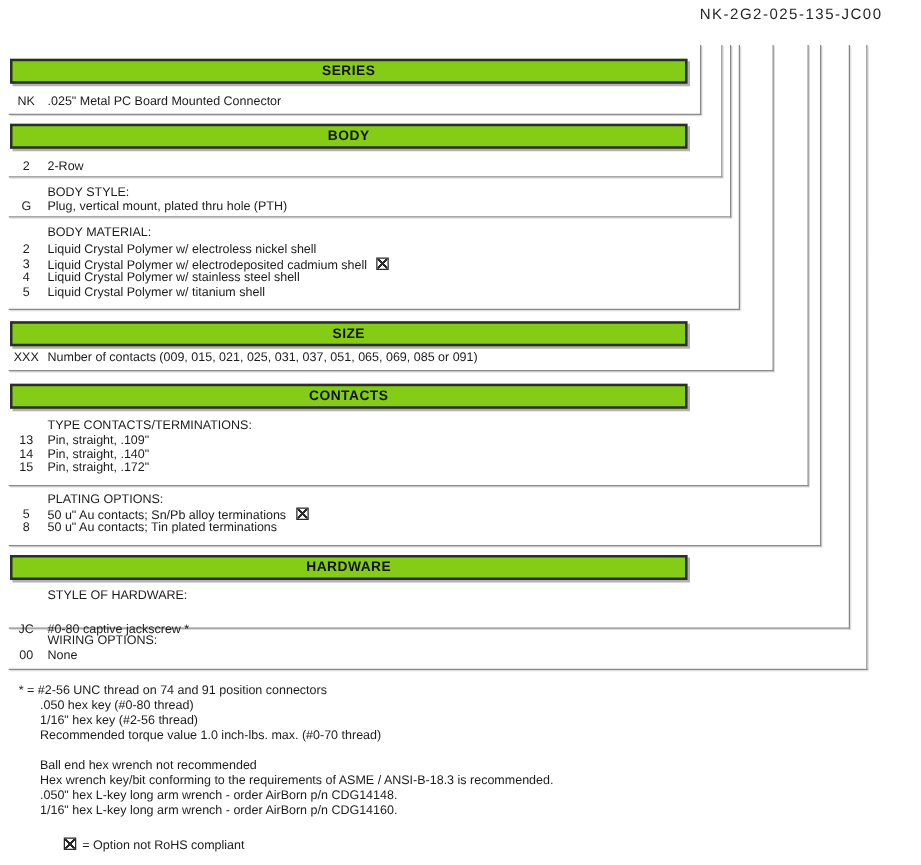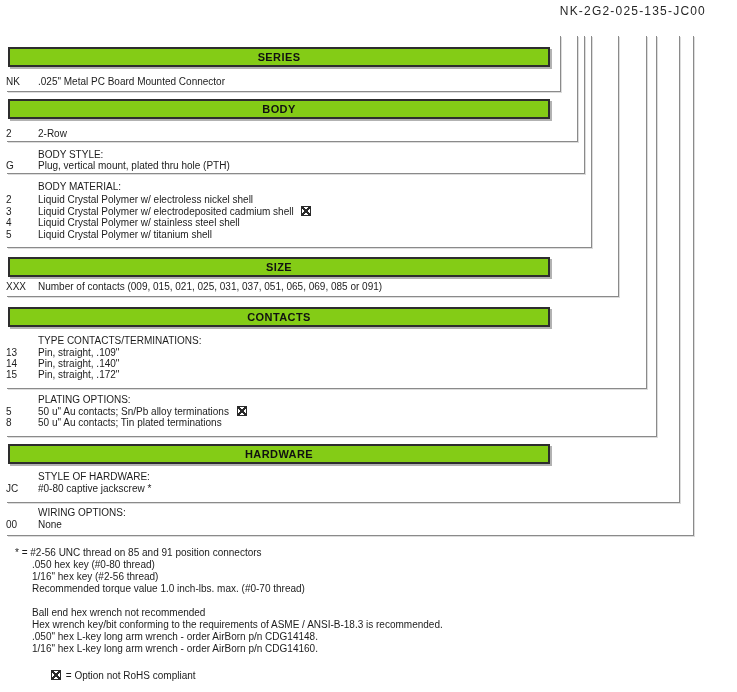--- a/index.html
+++ b/index.html
@@ -18,21 +18,21 @@
     border-right:1px solid #8a8a8a; border-bottom:1px solid #8a8a8a;
     box-shadow:1px 1px 0 #dcdcdc; pointer-events:none;
   }
   .hdrbox {
     position:absolute; left:8px; width:542px; height:20px; box-sizing:border-box;
     border:2px solid #2d2d2d; background:#84cc16; box-shadow:2px 2px 0 #b2b2b2;
     display:flex; align-items:center; justify-content:center;
   }
   .hdrbox span { font-weight:bold; font-size:11px; letter-spacing:0.4px; color:#111; }
   .row { position:absolute; left:0; right:0; font-size:10px; line-height:11px; white-space:nowrap; }
-  .code { position:absolute; left:6px; width:30px; }
+  .code { position:absolute; left:6px; width:30px; text-align:center; }
   .desc { display:inline-block; margin-left:38px; }
   .subhead { position:absolute; left:38px; font-size:10px; line-height:11px; white-space:nowrap; }
   .fn   { position:absolute; left:32px; font-size:10px; line-height:11px; white-space:nowrap; }
   .fn-star { left:15px; }
   .rohsline { position:absolute; left:7px; font-size:10px; line-height:11px; white-space:nowrap;padding-left:44px; }
   .xbox {
     display:inline-block; width:8px; height:8px; box-sizing:content-box;
     border:1px solid #2a2a2a; margin-left:5px; vertical-align:-1px;
     background:
       linear-gradient(to top right,   transparent 43%, #2a2a2a 43% 57%, transparent 57%),
@@ -128,31 +128,31 @@
   </div>
   <div class="row" style="top:417px">
     <span class="code">8</span>
     <span class="desc">50 u" Au contacts; Tin plated terminations</span>
   </div>
 
   <div class="hdrbox" style="top:444px">
     <span>HARDWARE</span>
   </div>
   <div class="subhead" style="top:471px">STYLE OF HARDWARE:</div>
-  <div class="row" style="top:483px">
+  <div class="row" style="top:498px">
     <span class="code">JC</span>
     <span class="desc">#0-80 captive jackscrew *</span>
   </div>
   <div class="subhead" style="top:507px">WIRING OPTIONS:</div>
   <div class="row" style="top:519px">
     <span class="code">00</span>
     <span class="desc">None</span>
   </div>
 
-  <div class="fn fn-star" style="top:547px">* = #2-56 UNC thread on 85 and 91 position connectors</div>
+  <div class="fn fn-star" style="top:547px">* = #2-56 UNC thread on 74 and 91 position connectors</div>
   <div class="fn" style="top:559px">.050 hex key (#0-80 thread)</div>
   <div class="fn" style="top:571px">1/16" hex key (#2-56 thread)</div>
   <div class="fn" style="top:583px">Recommended torque value 1.0 inch-lbs. max. (#0-70 thread)</div>
   <div class="fn" style="top:607px">Ball end hex wrench not recommended</div>
   <div class="fn" style="top:619px">Hex wrench key/bit conforming to the requirements of ASME / ANSI-B-18.3 is recommended.</div>
   <div class="fn" style="top:631px">.050" hex L-key long arm wrench - order AirBorn p/n CDG14148.</div>
   <div class="fn" style="top:643px">1/16" hex L-key long arm wrench - order AirBorn p/n CDG14160.</div>
 
   <div class="rohsline" style="top:670px">
     <span class="xbox"></span>

